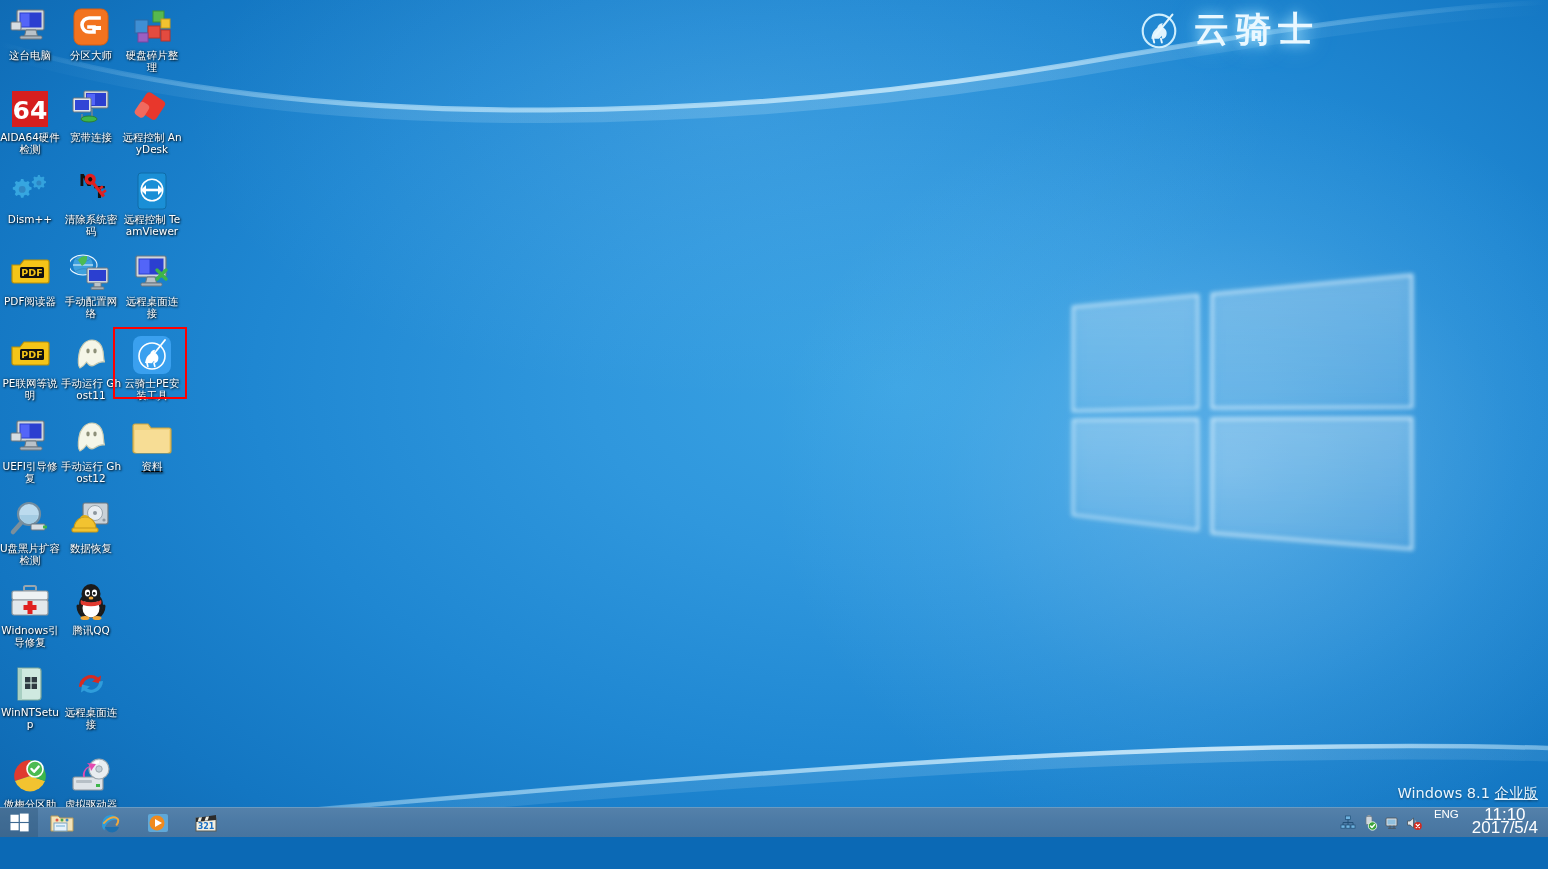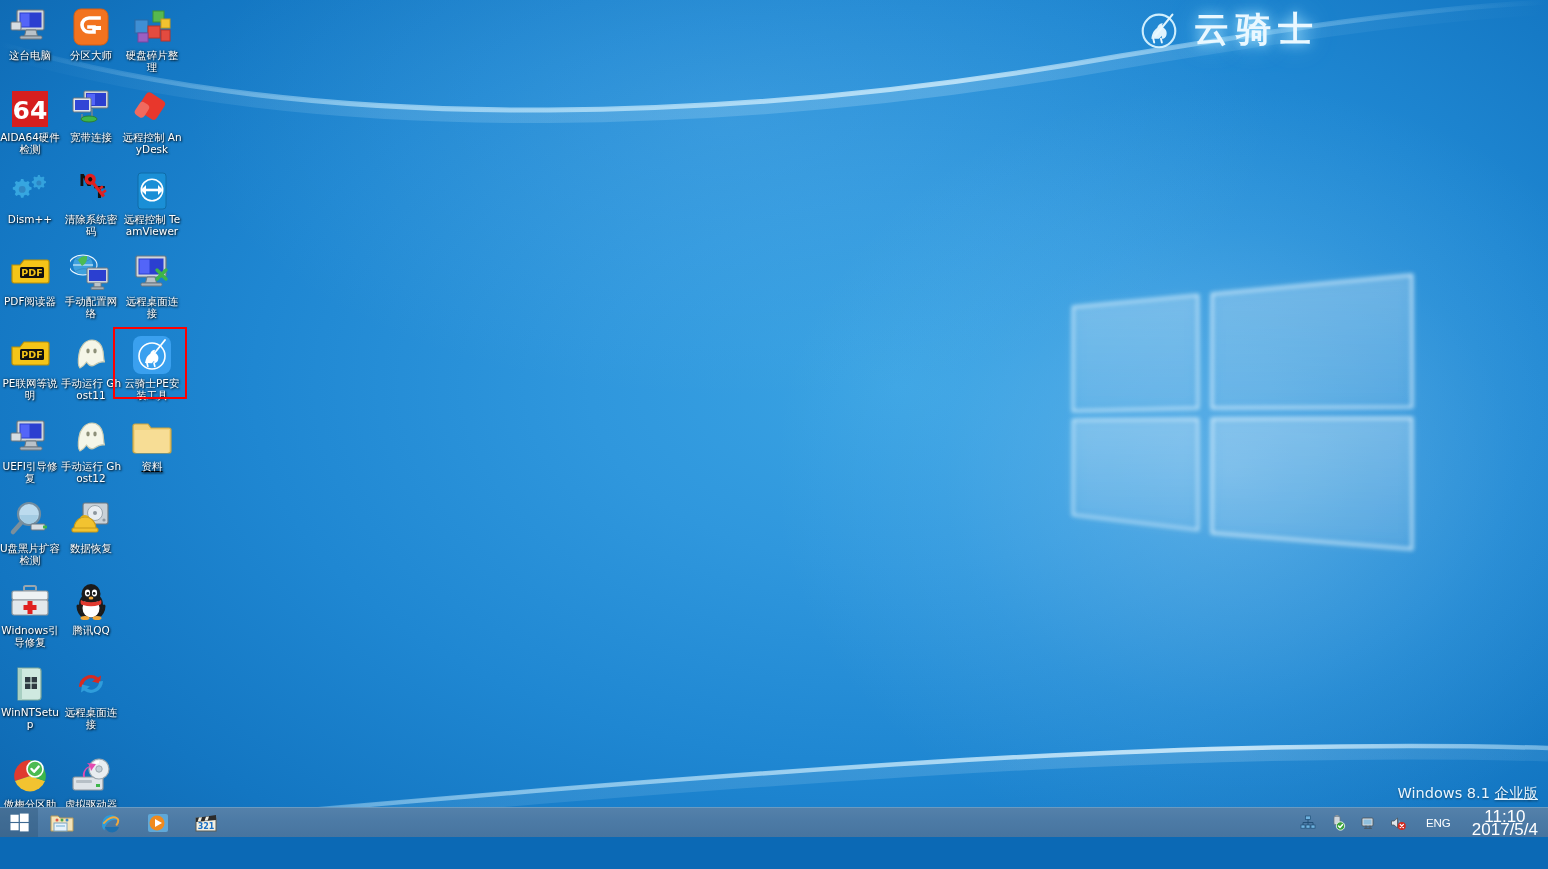--- a/index.html
+++ b/index.html
@@ -59,21 +59,21 @@
     position:absolute; left:0; bottom:0; width:1548px; height:30px;
     background:linear-gradient(to bottom, #5481aa 0%, #4d7ba6 40%, #47749f 100%);
     border-top:1px solid #6b9ac0;
     display:flex; align-items:center;
   }
   #start-button {
     width:38px; height:30px; display:flex; align-items:center; justify-content:center;
     background:rgba(40,80,115,.35);
   }
   .tb-btn { width:48px; height:30px; display:flex; align-items:center; justify-content:center; }
-  #tray { position:absolute; right:0; top:0; height:30px; display:flex; align-items:center; gap:8px; }
+  #tray { position:absolute; right:0; top:0; height:30px; display:flex; gap:0; }
   .tray-icon { width:22px; height:30px; display:flex; align-items:center; justify-content:center; }
   #tray-lang {
     color:#fff; font-size:11.5px; padding:0 9px; font-family:"Liberation Sans",sans-serif;
   }
   #clock {
     color:#ffffff; font-size:17px; line-height:13px; text-align:center;
     padding:0 10px 0 4px; min-width:62px;
     font-family:"Liberation Sans",sans-serif;
   }
 

